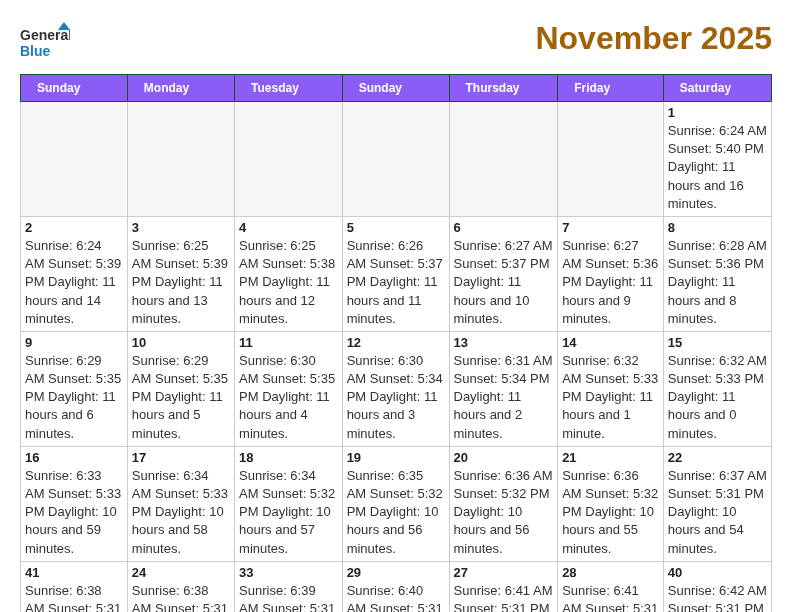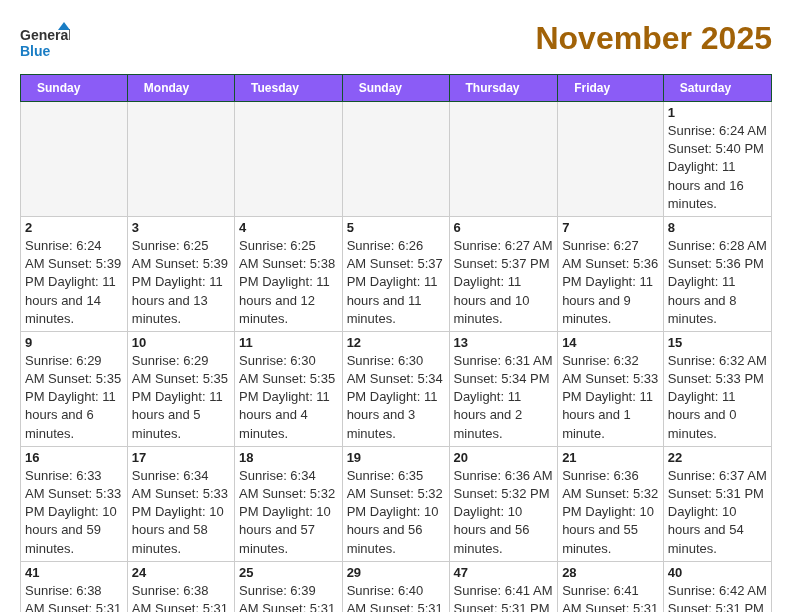--- a/index.html
+++ b/index.html
@@ -284,35 +284,35 @@
 and 53 minutes.</div>
         </td>
         <td>
           <span class="day-number">24</span>
           <div class="day-info">Sunrise: 6:38 AM
 Sunset: 5:31 PM
 Daylight: 10 hours
 and 52 minutes.</div>
         </td>
         <td>
-          <span class="day-number">25</span>
+          <span class="day-number">33</span>
           <div class="day-info">Sunrise: 6:39 AM
 Sunset: 5:31 PM
 Daylight: 10 hours
 and 51 minutes.</div>
         </td>
         <td>
           <span class="day-number">29</span>
           <div class="day-info">Sunrise: 6:40 AM
 Sunset: 5:31 PM
 Daylight: 10 hours
 and 51 minutes.</div>
         </td>
         <td>
-          <span class="day-number">47</span>
+          <span class="day-number">27</span>
           <div class="day-info">Sunrise: 6:41 AM
 Sunset: 5:31 PM
 Daylight: 10 hours
 and 50 minutes.</div>
         </td>
         <td>
           <span class="day-number">28</span>
           <div class="day-info">Sunrise: 6:41 AM
 Sunset: 5:31 PM
 Daylight: 10 hours

